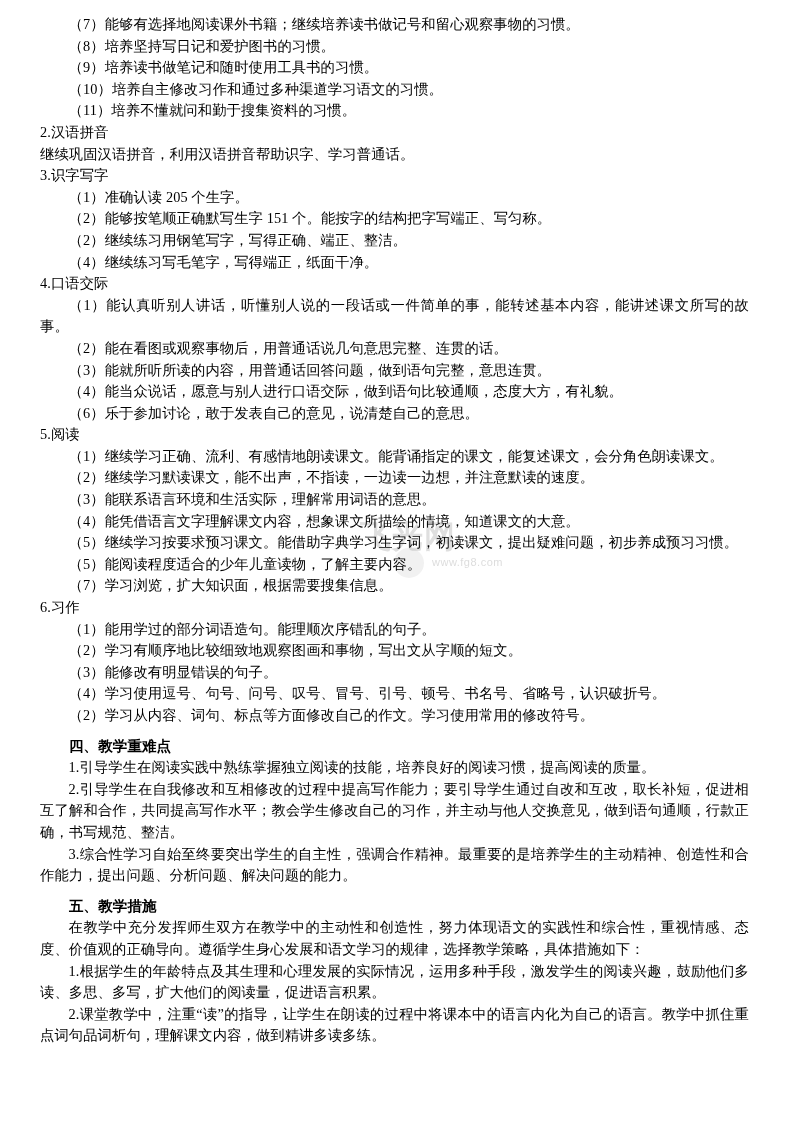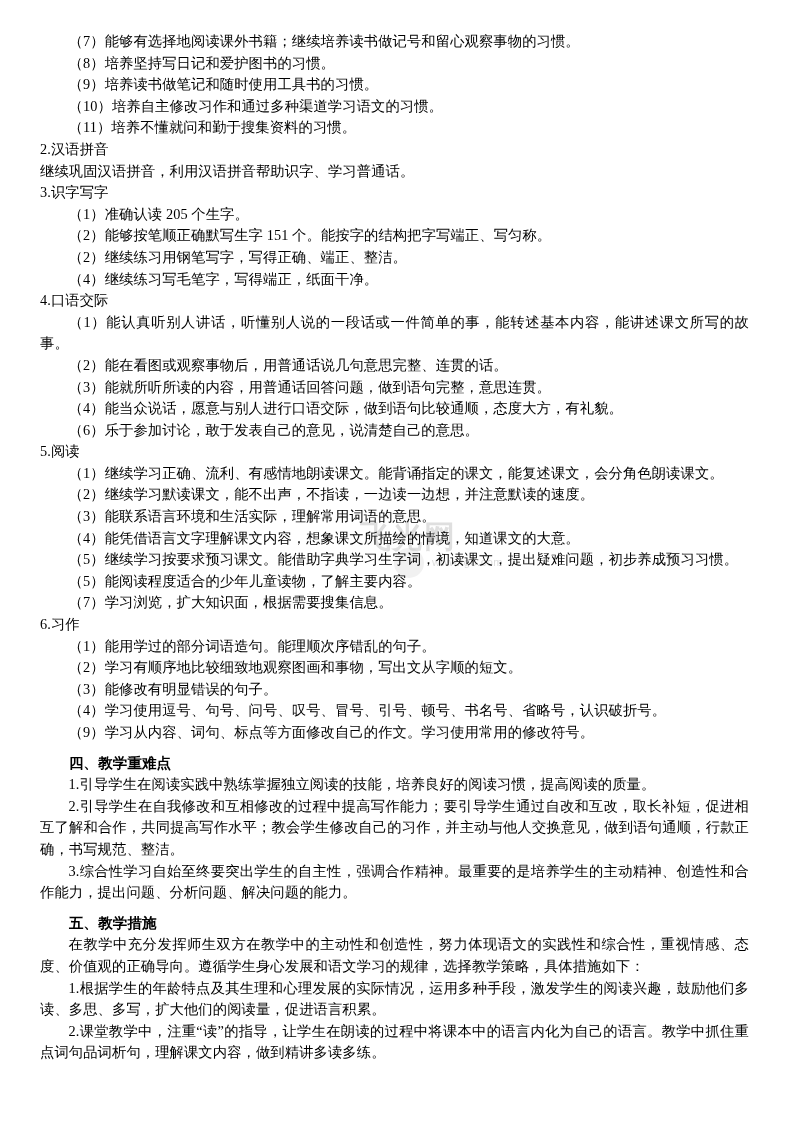--- a/index.html
+++ b/index.html
@@ -18,21 +18,20 @@
   .page {
     position: relative;
     width: 793px;
     height: 1122px;
     box-sizing: border-box;
     padding: 14px 44px 0 40px;
   }
   .doc {
     position: relative;
     z-index: 2;
-    margin-top: 17px;
   }
   p {
     margin: 0;
     font-size: 14.3px;
     line-height: 21.6px;
     text-align: justify;
     text-justify: inter-ideograph;
     letter-spacing: 0.1px;
   }
   .ind1 {
@@ -128,21 +127,21 @@
       <p class="ind1">（3）能联系语言环境和生活实际，理解常用词语的意思。</p>
       <p class="ind1">（4）能凭借语言文字理解课文内容，想象课文所描绘的情境，知道课文的大意。</p>
       <p class="ind1">（5）继续学习按要求预习课文。能借助字典学习生字词，初读课文，提出疑难问题，初步养成预习习惯。</p>
       <p class="ind1">（5）能阅读程度适合的少年儿童读物，了解主要内容。</p>
       <p class="ind1">（7）学习浏览，扩大知识面，根据需要搜集信息。</p>
       <p class="ind0">6.习作</p>
       <p class="ind1">（1）能用学过的部分词语造句。能理顺次序错乱的句子。</p>
       <p class="ind1">（2）学习有顺序地比较细致地观察图画和事物，写出文从字顺的短文。</p>
       <p class="ind1">（3）能修改有明显错误的句子。</p>
       <p class="ind1">（4）学习使用逗号、句号、问号、叹号、冒号、引号、顿号、书名号、省略号，认识破折号。</p>
-      <p class="ind1">（9）学习从内容、词句、标点等方面修改自己的作文。学习使用常用的修改符号。</p>
+      <p class="ind1">（2）学习从内容、词句、标点等方面修改自己的作文。学习使用常用的修改符号。</p>
       <div class="spacer-sm"></div>
       <p class="heading">四、教学重难点</p>
       <p class="ind1">1.引导学生在阅读实践中熟练掌握独立阅读的技能，培养良好的阅读习惯，提高阅读的质量。</p>
       <p class="ind1">2.引导学生在自我修改和互相修改的过程中提高写作能力；要引导学生通过自改和互改，取长补短，促进相互了解和合作，共同提高写作水平；教会学生修改自己的习作，并主动与他人交换意见，做到语句通顺，行款正确，书写规范、整洁。</p>
       <p class="ind1">3.综合性学习自始至终要突出学生的自主性，强调合作精神。最重要的是培养学生的主动精神、创造性和合作能力，提出问题、分析问题、解决问题的能力。</p>
       <div class="spacer-sm"></div>
       <p class="heading">五、教学措施</p>
       <p class="ind1">在教学中充分发挥师生双方在教学中的主动性和创造性，努力体现语文的实践性和综合性，重视情感、态度、价值观的正确导向。遵循学生身心发展和语文学习的规律，选择教学策略，具体措施如下：</p>
       <p class="ind1">1.根据学生的年龄特点及其生理和心理发展的实际情况，运用多种手段，激发学生的阅读兴趣，鼓励他们多读、多思、多写，扩大他们的阅读量，促进语言积累。</p>
       <p class="ind1">2.课堂教学中，注重“读”的指导，让学生在朗读的过程中将课本中的语言内化为自己的语言。教学中抓住重点词句品词析句，理解课文内容，做到精讲多读多练。</p>

